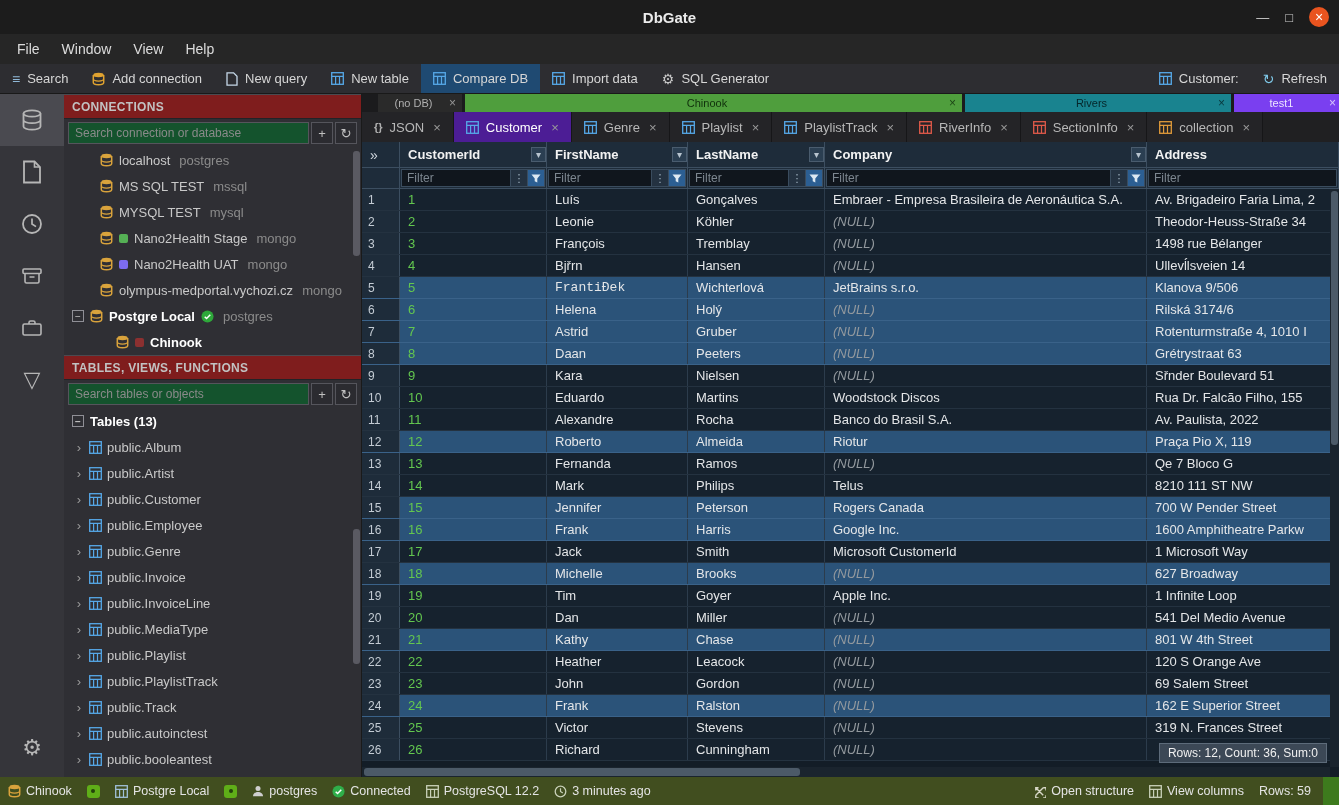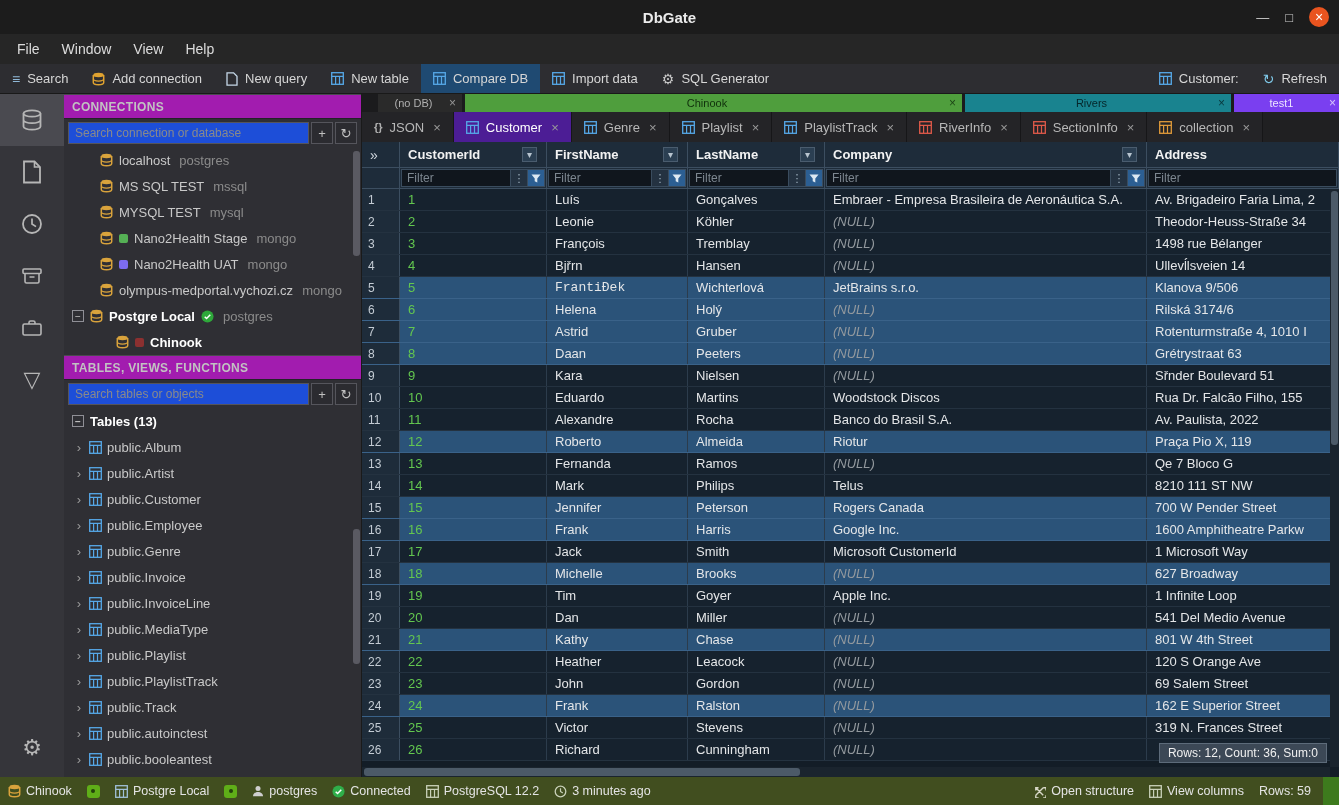--- a/index.html
+++ b/index.html
@@ -26,23 +26,23 @@
 
 
 .body{flex:1;display:flex;min-height:0;}
 .iconbar{flex:0 0 64px;background:#35353a;display:flex;flex-direction:column;}
 .ib-item{height:52px;display:flex;align-items:center;justify-content:center;color:#b6b6b6;font-size:22px;}
 .ib-item.active{background:#4a4a50;}
 .ib-item.bottom{margin-top:auto;height:58px;}
 
 
 .leftpanel{flex:0 0 298px;background:#2f2f34;display:flex;flex-direction:column;border-right:1px solid #1a1a1a;overflow:hidden;}
-.panel-header{flex:0 0 25px;background:#a21caf;border-top:1px solid #4a4a50;border-bottom:1px solid #232327;color:#c2c2c2;font-size:12px;font-weight:bold;display:flex;align-items:center;padding-left:8px;letter-spacing:.3px;}
+.panel-header{flex:0 0 25px;background:#7f1d1d;border-top:1px solid #4a4a50;border-bottom:1px solid #232327;color:#c2c2c2;font-size:12px;font-weight:bold;display:flex;align-items:center;padding-left:8px;letter-spacing:.3px;}
 .searchrow{flex:0 0 28px;display:flex;align-items:center;padding:3px 4px;gap:2px;}
-.searchrow input{flex:1;height:22px;background:#1d4ed8;border:1px solid #55555c;color:#ddd;font-size:12px;padding:0 6px;min-width:0;}
+.searchrow input{flex:1;height:22px;background:#14532d;border:1px solid #55555c;color:#ddd;font-size:12px;padding:0 6px;min-width:0;}
 .searchrow input::placeholder{color:#8a8a8a;}
 .sq{width:22px;height:22px;flex:0 0 22px;background:#2b2b30;border:1px solid #55555c;color:#c0c0c0;font-size:13px;display:flex;align-items:center;justify-content:center;}
 .connlist{position:relative;flex:0 0 auto;}
 .citem{height:26px;display:flex;align-items:center;gap:6px;padding-left:36px;font-size:13px;color:#c9c9c9;white-space:nowrap;overflow:hidden;}
 .citem.exp{padding-left:8px;}
 .citem.child{padding-left:52px;}
 .citem.bold .cname{font-weight:bold;color:#fff;}
 .ctype{color:#8b8b8b;margin-left:3px;}
 .cic{display:flex;align-items:center;}
 .badge-sq{width:9px;height:9px;border-radius:2px;display:inline-block;flex:0 0 9px;}
@@ -63,21 +63,21 @@
 .tab{display:flex;align-items:center;gap:7px;padding:0 12px;font-size:13px;color:#b8b8b8;border-right:1px solid #161618;background:#242427;white-space:nowrap;}
 .tab.active{background:#4c1d95;color:#fff;}
 .tab .x{color:#9a9a9a;font-size:13px;margin-left:2px;}
 .jsonic{color:#b0b0b0;font-size:11px;font-weight:bold;}
 .tabic{display:flex;align-items:center;}
 
 
 .grid{flex:1;position:relative;background:#131d27;display:flex;flex-direction:column;overflow:hidden;}
 .ghead{flex:0 0 26px;display:flex;background:#1e2c3a;border-bottom:1px solid #3c4e60;}
 .gcorner{flex:0 0 38px;color:#cfd6dd;font-size:14px;display:flex;align-items:center;padding-left:8px;border-right:1px solid #3c4e60;}
-.gcol{display:flex;align-items:center;justify-content:space-between;padding:0 9px 0 8px;color:#f2f2f2;font-size:13px;font-weight:bold;border-right:1px solid #3c4e60;overflow:hidden;}
+.gcol{display:flex;align-items:center;justify-content:space-between;padding:0 0 0 8px;color:#f2f2f2;font-size:13px;font-weight:bold;border-right:1px solid #3c4e60;overflow:hidden;}
 .gcol.last{flex:1 1 auto;min-width:0;}
 .gdd{width:15px;height:15px;flex:0 0 15px;background:rgba(70,100,130,.35);color:#b8c4cf;font-size:10px;display:flex;align-items:center;justify-content:center;border:1px solid #4a5c6e;font-weight:normal;}
 .gfilter{flex:0 0 21px;display:flex;background:#1e2c3a;border-bottom:1px solid #3c4e60;}
 .gfcorner{flex:0 0 38px;border-right:1px solid #3c4e60;}
 .gfcell{display:flex;align-items:stretch;border-right:1px solid #3c4e60;padding:1px;overflow:hidden;}
 .gfcell.last{flex:1 1 auto;min-width:0;}
 .gfcell input{flex:1;min-width:0;background:#10161d;border:1px solid #3a4c5e;color:#ddd;font-size:12px;padding:0 5px;}
 .gfcell input::placeholder{color:#7d8790;}
 .gfbtn{width:17px;flex:0 0 17px;display:flex;align-items:center;justify-content:center;background:#243241;border:1px solid #3a4c5e;border-left:none;color:#9fb0c0;font-size:11px;}
 .gfbtn.funnel{background:#2c5f93;}

